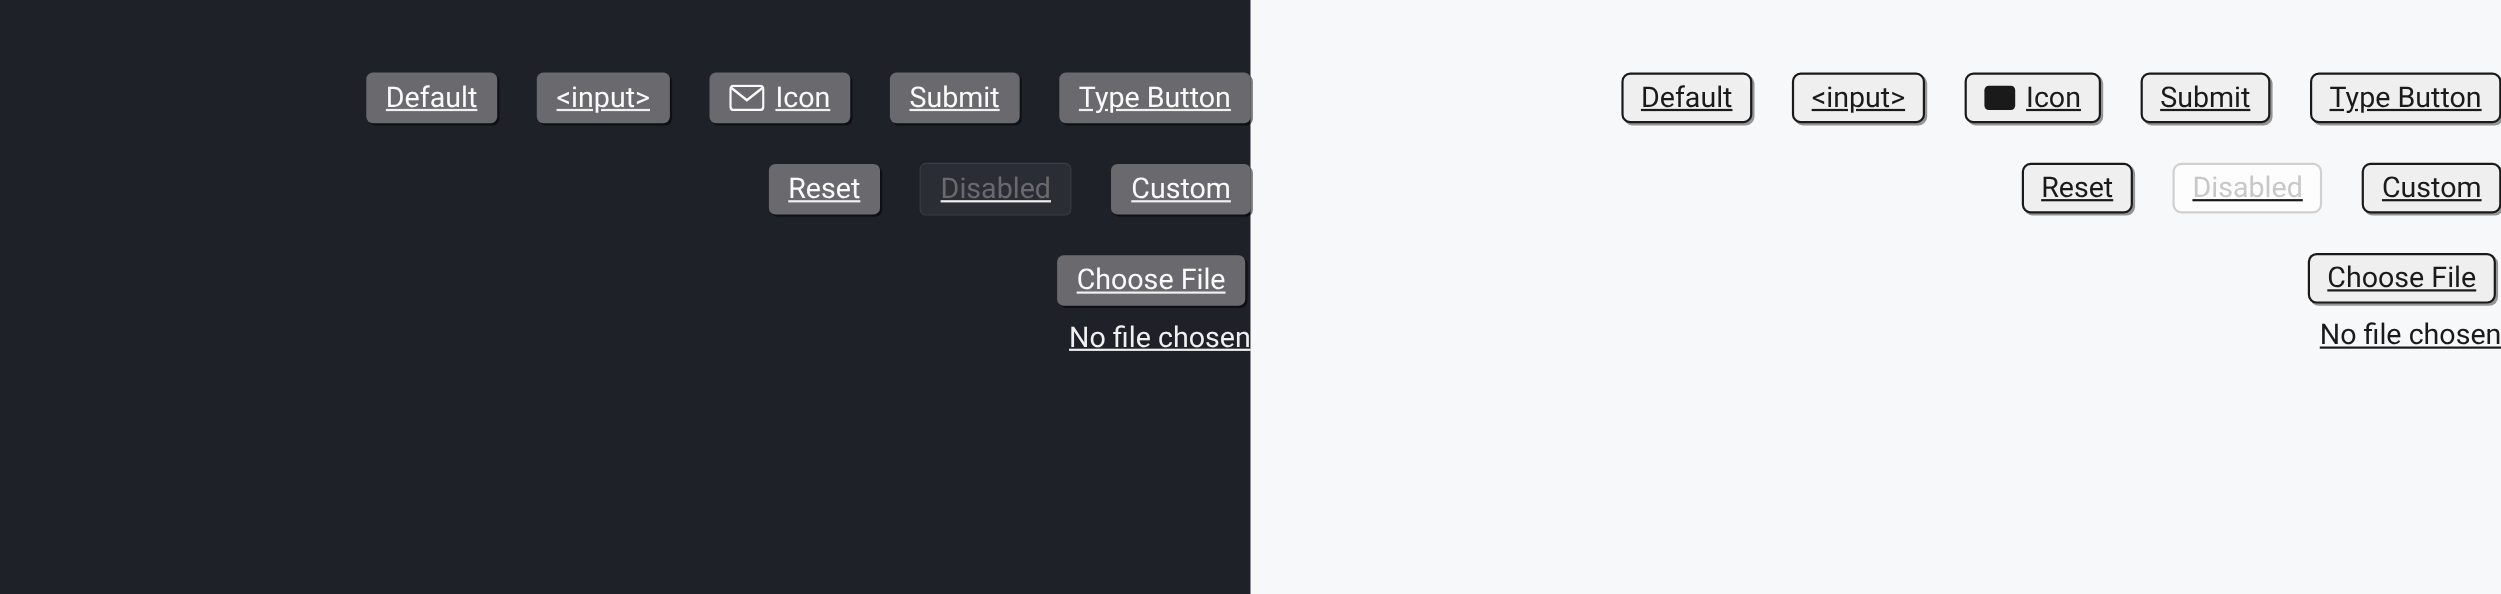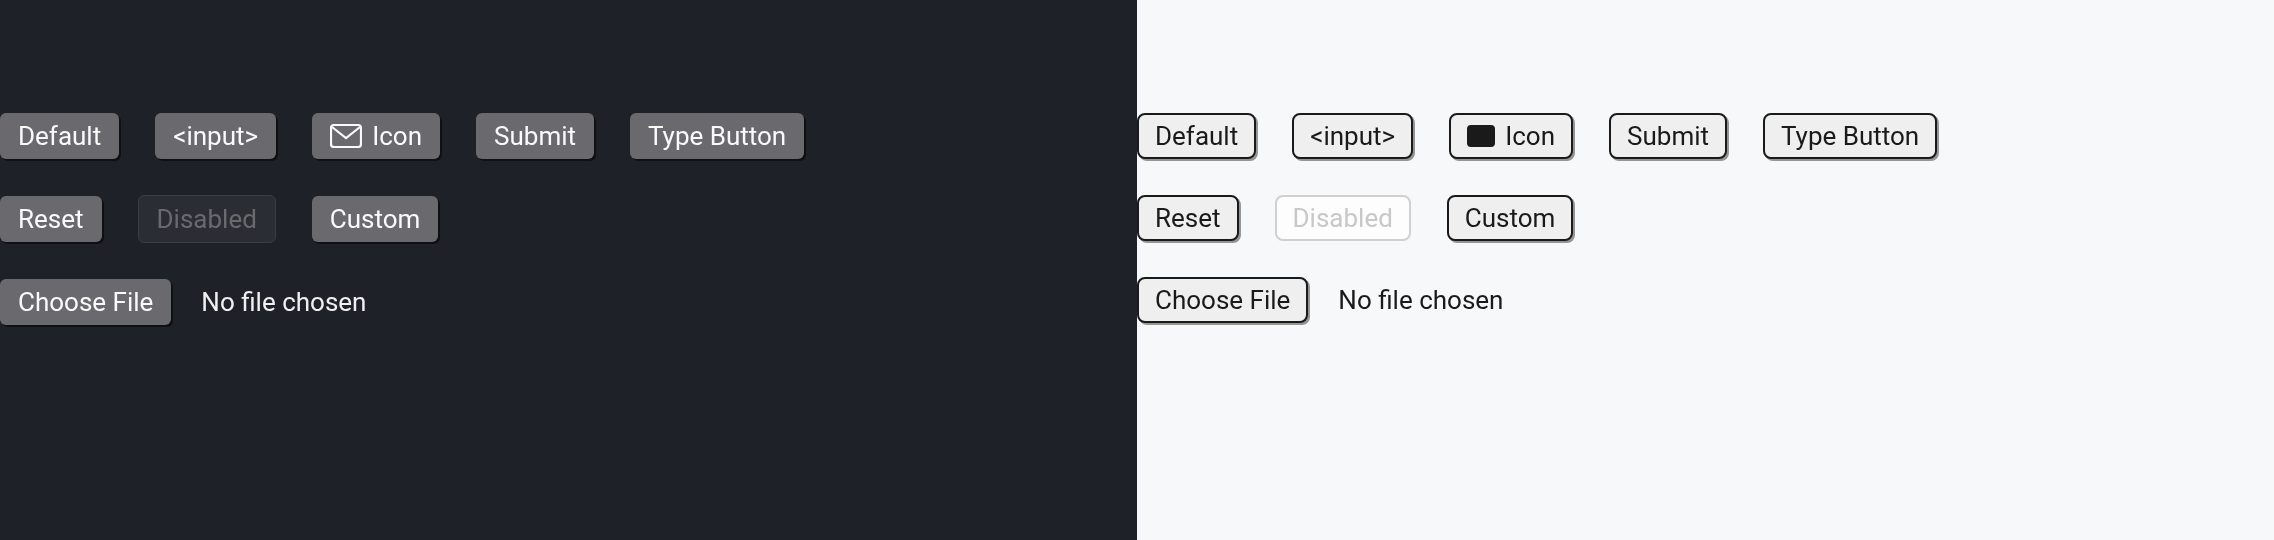--- a/index.html
+++ b/index.html
@@ -13,23 +13,24 @@
   width: 2274px;
   height: 540px;
   display: flex;
 }
 
 .panel {
   width: 50%;
   height: 100%;
   display: flex;
   flex-direction: column;
-  align-items: flex-start;
+  align-items: flex-end;
   justify-content: flex-start;
-  padding-top: 113px;
+  padding-top: 66px;
+  text-decoration: underline;
 }
 
 .panel-dark {
   background: #1e2128;
   color: #f0f0f0;
 }
 
 .panel-light {
   background: #f7f8f9;
   color: #1a1a1a;
@@ -104,20 +105,21 @@
   height: 22px;
   background: #1a1a1a;
   border-radius: 4px;
   display: inline-block;
 }
 
 .file-row {
   display: flex;
   align-items: center;
   gap: 14px;
+  flex-direction: column;
 }
 
 .file-label {
   font-size: 26px;
   margin-left: 16px;
 }
 
 .panel-dark .file-label {
   color: #f0f0f0;
 }

